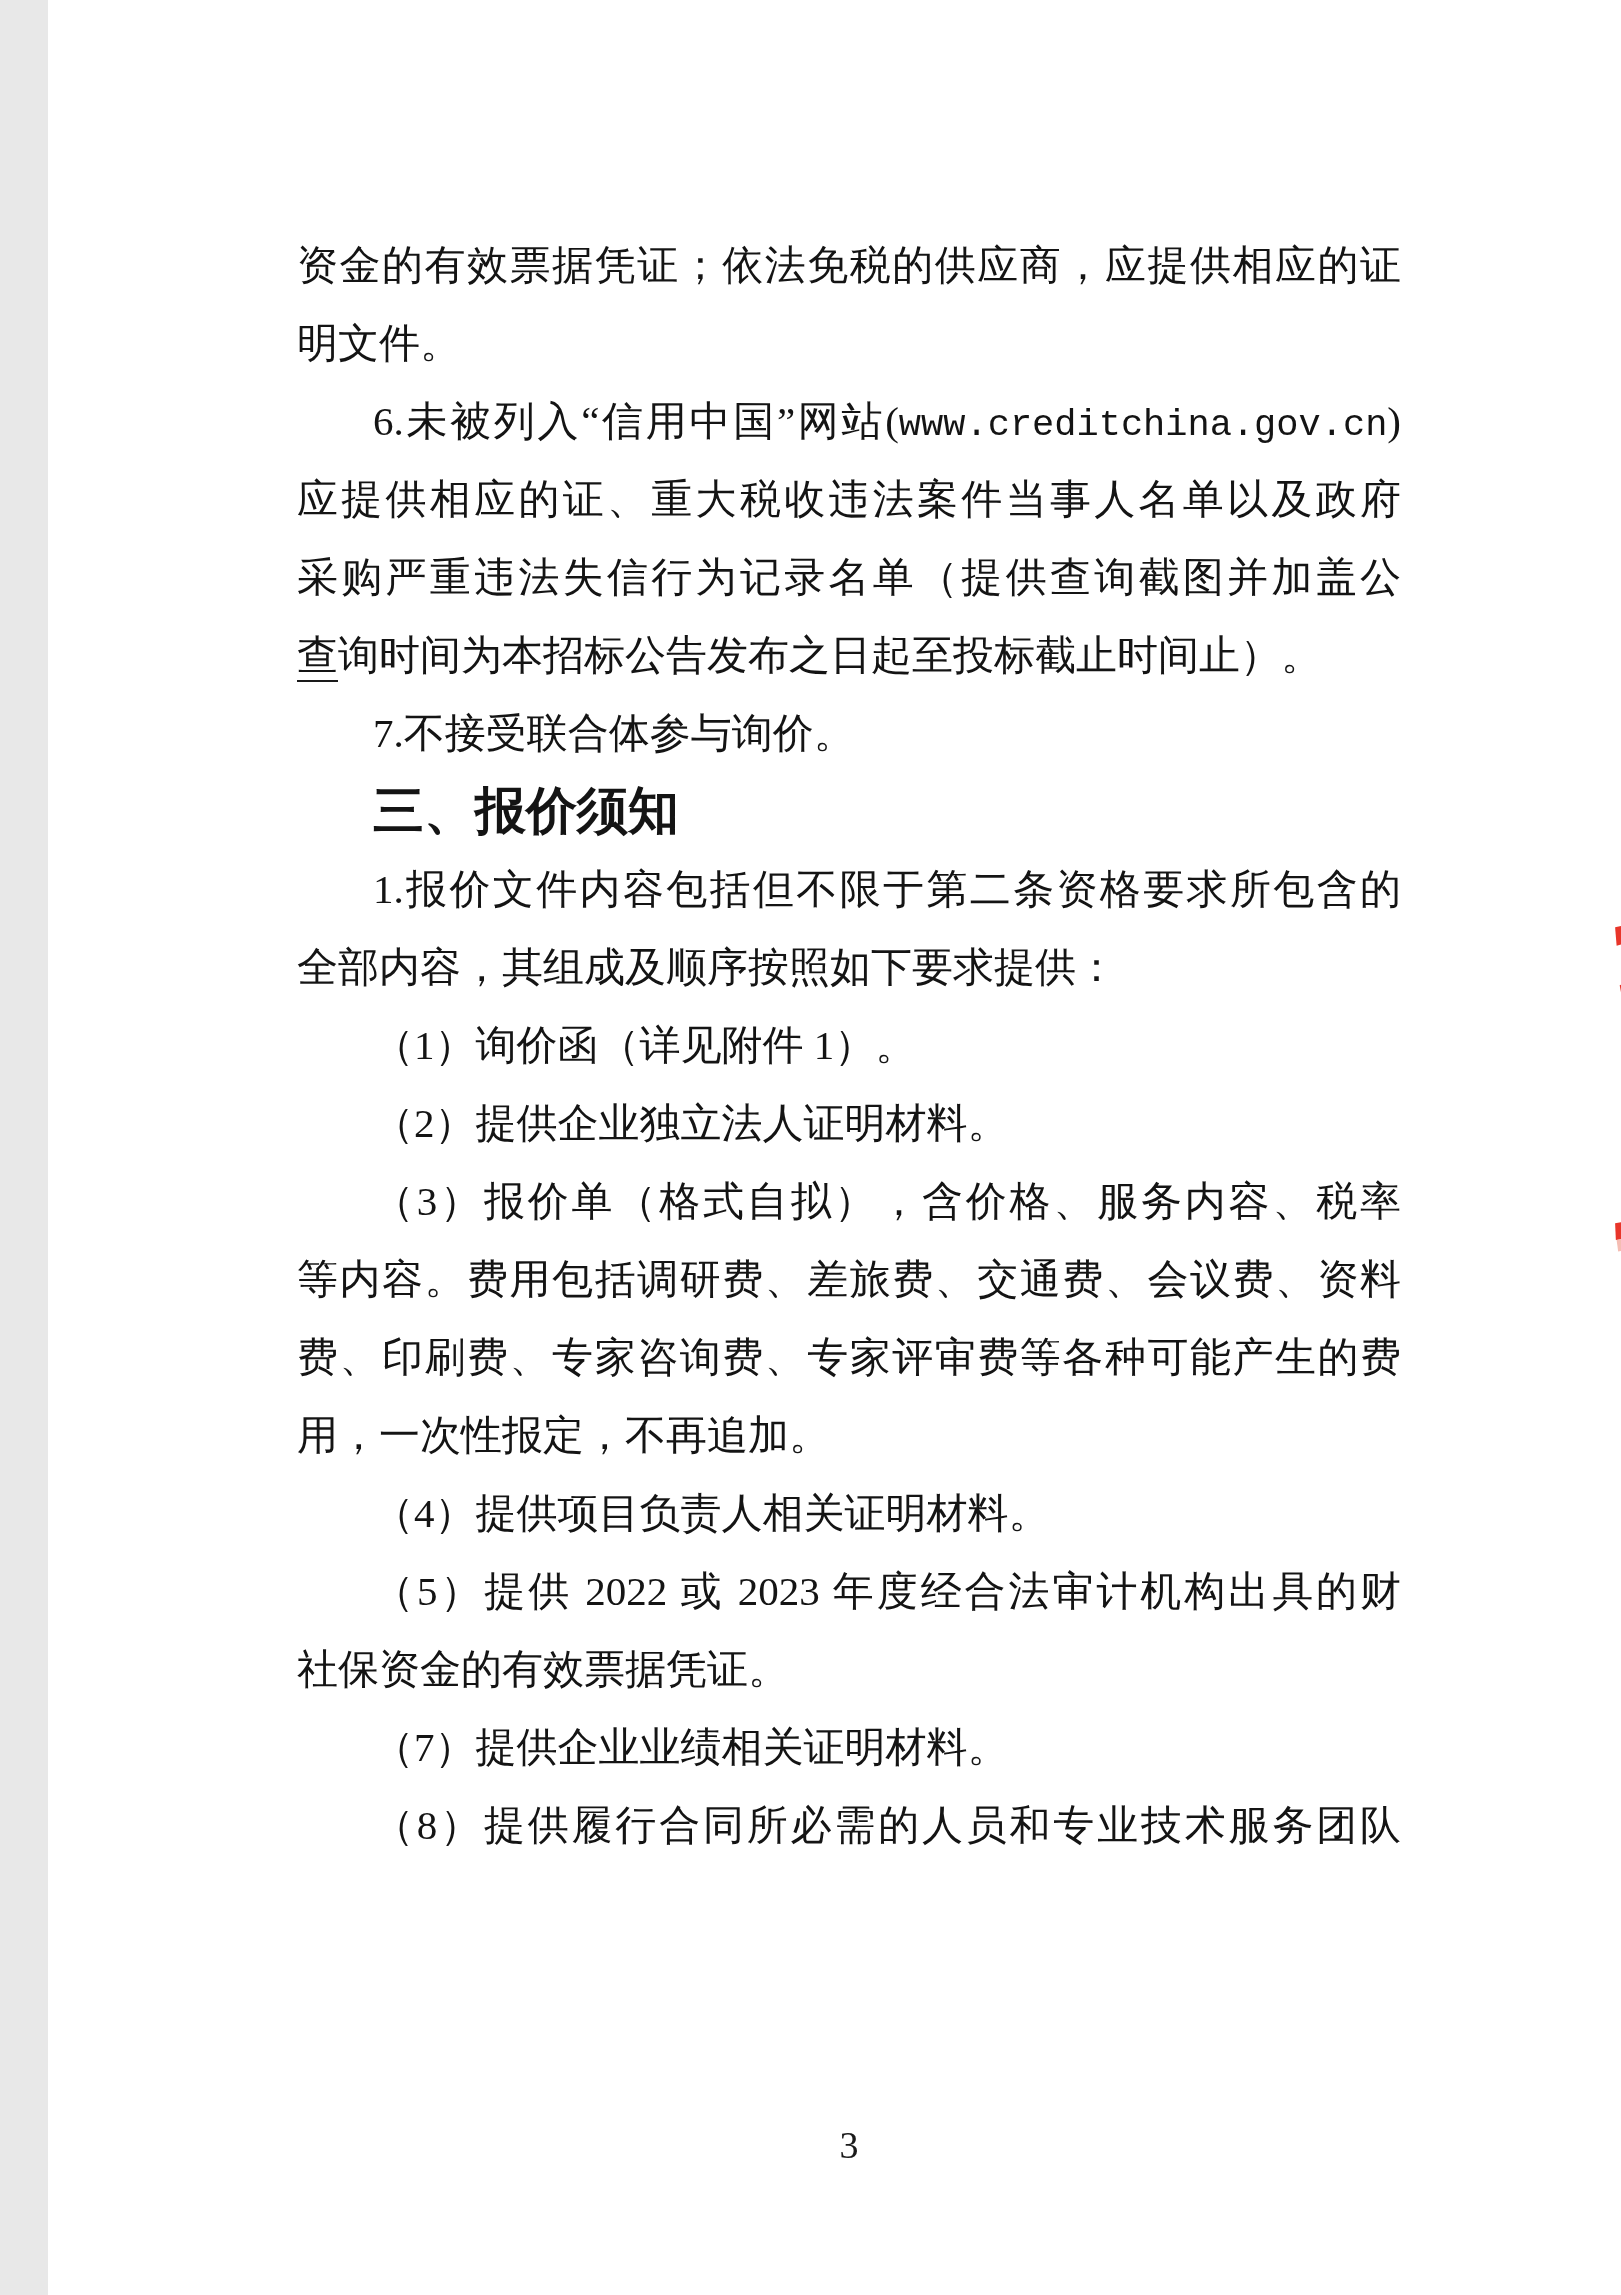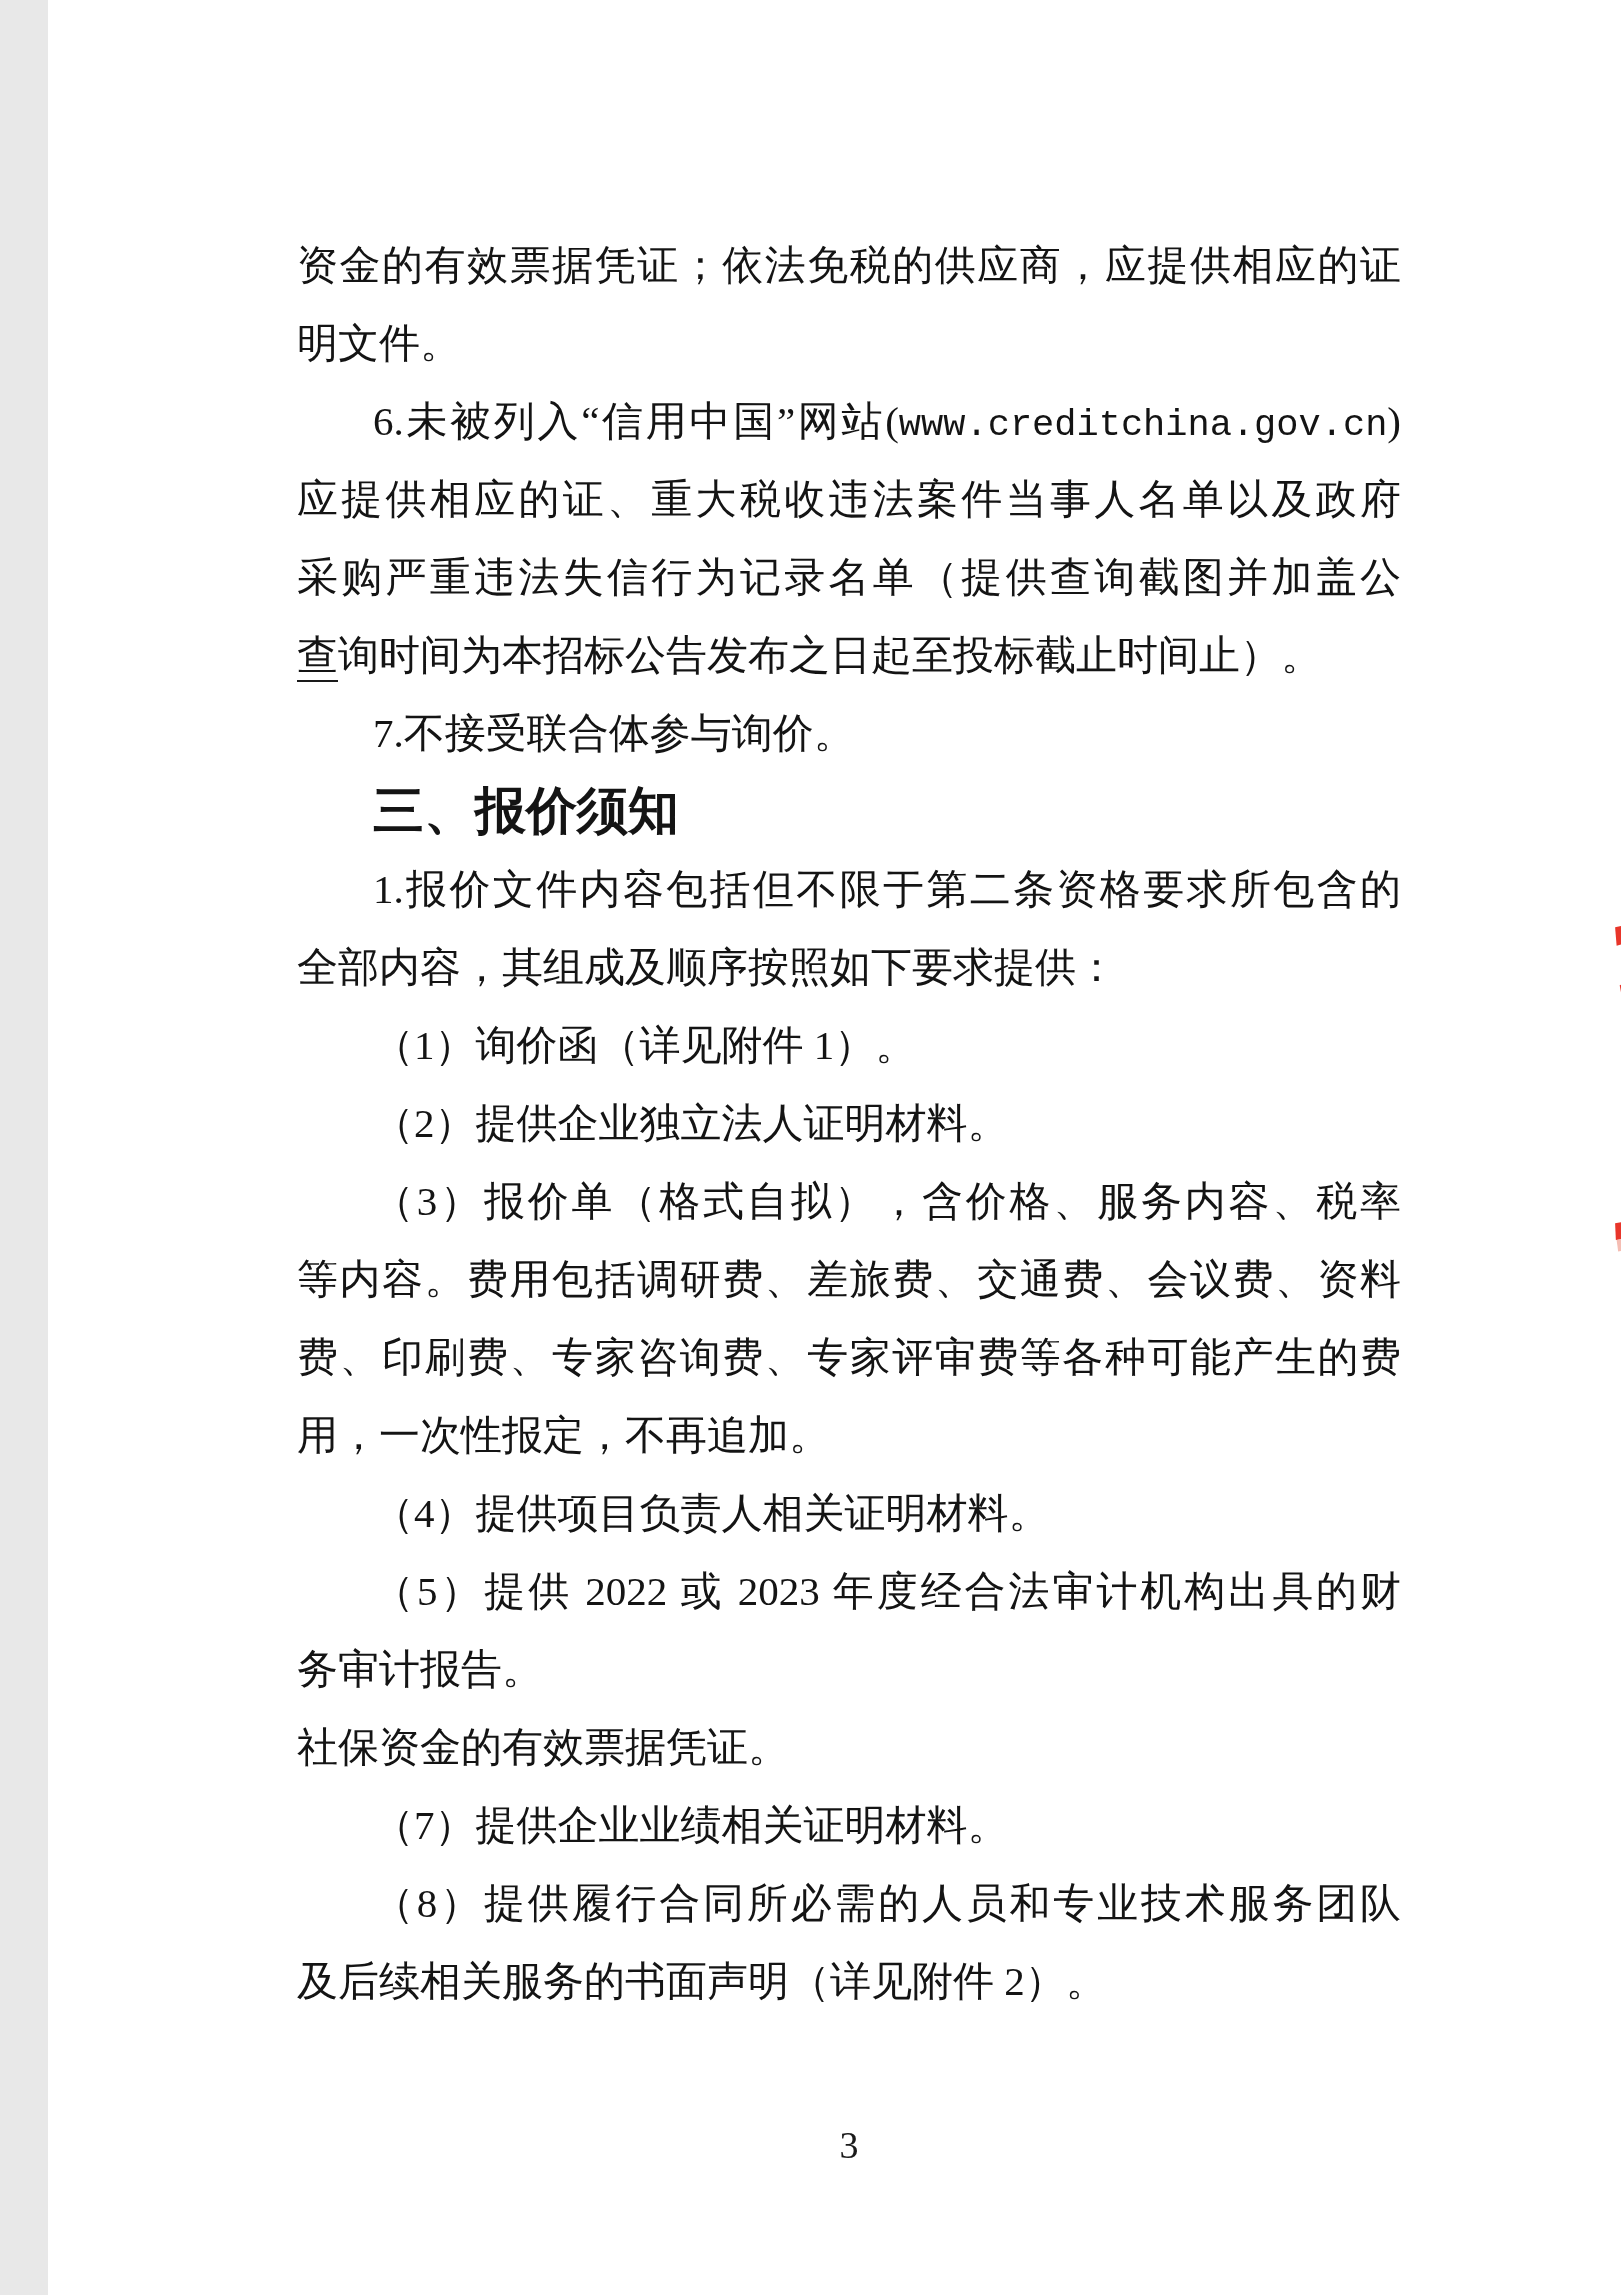--- a/index.html
+++ b/index.html
@@ -72,25 +72,23 @@
     <div class="line ind">1.报价文件内容包括但不限于第二条资格要求所包含的</div>
     <div class="line e">全部内容，其组成及顺序按照如下要求提供：</div>
     <div class="line e ind">（1）询价函（详见附件 1）。</div>
     <div class="line e ind">（2）提供企业独立法人证明材料。</div>
     <div class="line ind"><span>（3）报价单（</span><span class="b">格式自拟</span><span>），含价格、服务内容、税率</span></div>
     <div class="line">等内容。费用包括调研费、差旅费、交通费、会议费、资料</div>
     <div class="line">费、印刷费、专家咨询费、专家评审费等各种可能产生的费</div>
     <div class="line e">用，一次性报定，不再追加。</div>
     <div class="line e ind">（4）提供项目负责人相关证明材料。</div>
     <div class="line ind">（5）提供 2022 或 2023 年度经合法审计机构出具的财</div>
-    <div class="line e">务审计报告。</div>
     <div class="line e">社保资金的有效票据凭证。</div>
     <div class="line e ind">（7）提供企业业绩相关证明材料。</div>
     <div class="line ind">（8）提供履行合同所必需的人员和专业技术服务团队</div>
-    <div class="line e">及后续相关服务的书面声明（详见附件 2）。</div>
   </div>
 
   <div class="pageno">3</div>
 
   <svg class="seal" viewBox="0 0 80 460" aria-hidden="true">
     <g>
       <path d="M8,16 L40,9 L42,32 L10,40 Z" fill="#e8352a"></path>
       <path d="M25,48 L35,45 L40,75 L44,108 L34,116 L28,80 Z" fill="#e8352a"></path>
       <path d="M16,57 L23,55 L26,73 L19,75 Z" fill="#e8352a"></path>
       <path d="M14,92 L20,90 L22,101 L16,103 Z" fill="#e8352a"></path>

